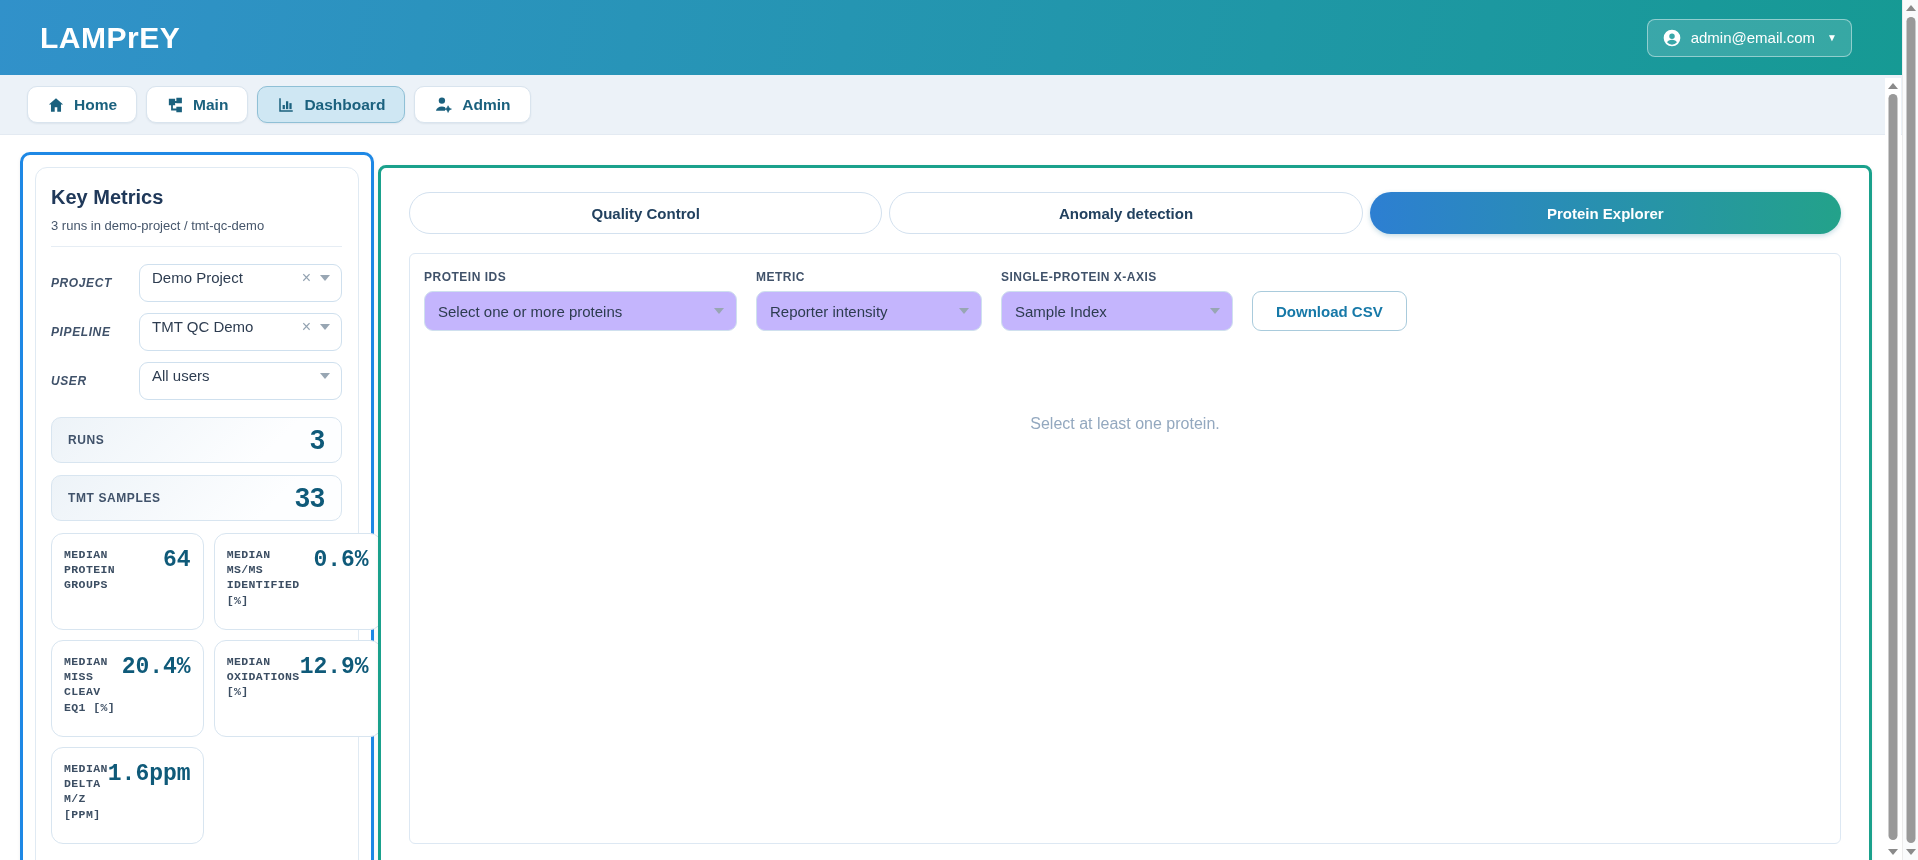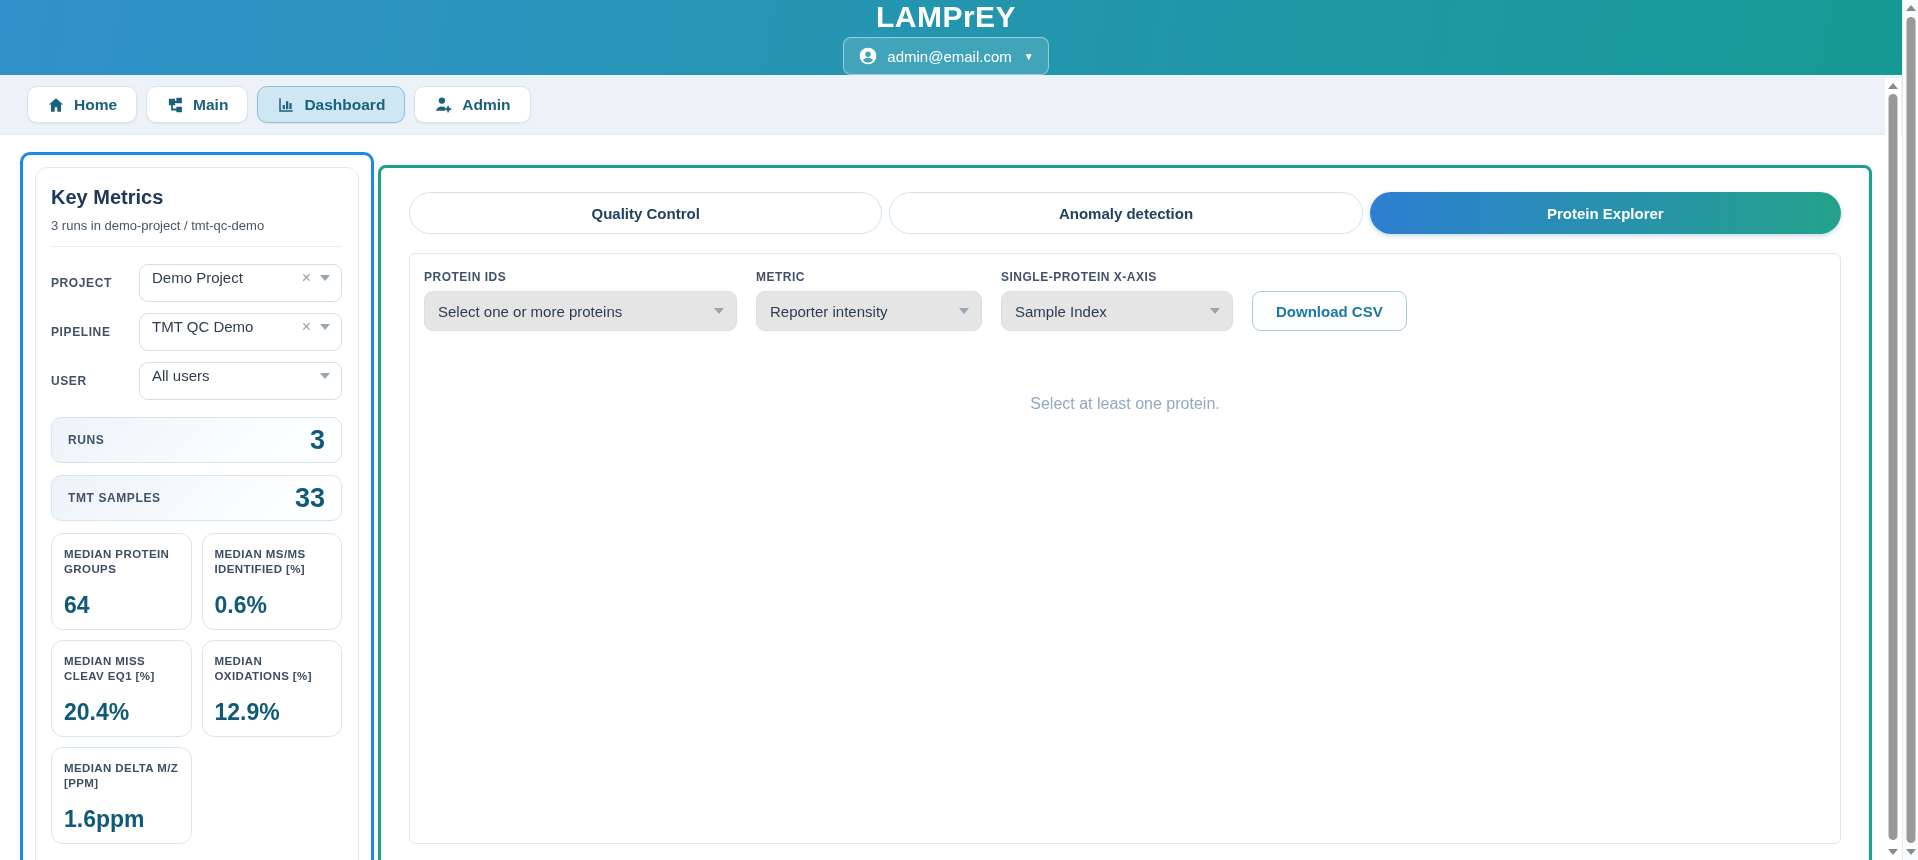--- a/index.html
+++ b/index.html
@@ -3,21 +3,21 @@
 <meta charset="utf-8">
 <style>
   * { margin:0; padding:0; box-sizing:border-box; }
   html,body { font-family:"Liberation Sans","DejaVu Sans",sans-serif; background:#fff; }
   #app { position:relative; width:1918px; height:860px; overflow:hidden; background:#fff; }
 
   
   .header {
     position:absolute; left:0; top:0; width:1904px; height:75px;
     background:linear-gradient(100deg, var(--header_grad_start,#3191ca) 0%, var(--header_grad_end,#169a94) 100%);
-    display:flex; align-items:center; justify-content:space-between; padding:0 52px 0 40px;flex-direction:column;
+    display:flex; align-items:center; justify-content:space-between; padding:0 52px 0 40px;
   }
   .app-title { color:#fff; font-size:30px; font-weight:700; letter-spacing:.5px; }
   .user-btn {
     display:flex; align-items:center; gap:9px; height:38px; padding:0 14px;
     background:rgba(255,255,255,.14); border:1px solid rgba(255,255,255,.45);
     border-radius:8px; color:#fff; font-size:15px; cursor:pointer;
   }
   .user-btn .caret { font-size:10px; margin-left:3px; }
 
   
@@ -43,21 +43,21 @@
   }
   .km-card {
     position:absolute; left:12px; top:12px; right:12px; bottom:10px;
     border:1px solid #e0eaf3; border-radius:12px; padding:17px 16px 14px 15px; background:#fff;
   }
   .km-title { font-size:20px; font-weight:700; color:#20395a; margin:1px 0 9px; }
   .km-sub { font-size:13px; color:#46566b; margin-bottom:13px; }
   .km-hr { border:none; border-top:1px solid #e6edf4; margin:0 0 17px; }
 
   .filter-row { display:flex; align-items:center; margin-bottom:11px; }
-  .filter-label { width:88px; font-size:12px; font-weight:700; color:#40526a; letter-spacing:.6px; }
+  .filter-label { width:88px; font-size:12px; font-weight:700; color:#40526a; letter-spacing:.6px;font-style:italic; }
   .select {
     flex:1; height:38px; border:1px solid #cfe0ee; border-radius:9px; background:#fff;
     display:flex; align-items:center; padding:0 11px 11px 12px; font-size:15px; color:#2d3c50; cursor:pointer;
   }
   .select .sel-text { flex:1; white-space:nowrap; overflow:hidden; }
   .select .clear { color:#93a2b1; font-size:16px; margin-right:9px; line-height:1; cursor:pointer; }
   .tri { width:0; height:0; border-left:5px solid transparent; border-right:5px solid transparent; border-top:6px solid #98a6b3; }
 
   .stats { margin-top:17px; }
   .stat-tile {
@@ -65,21 +65,21 @@
     background:linear-gradient(135deg,#edf3f8 0%,#fdfeff 75%);
     display:flex; align-items:center; justify-content:space-between;
     padding:0 16px; margin-bottom:12px;
   }
   .stat-label { font-size:12px; font-weight:700; color:#40526a; letter-spacing:.6px; }
   .stat-value { font-size:27px; font-weight:700; color:#0f5a79; }
 
   .mcards { display:grid; grid-template-columns:1fr 1fr; gap:10px; }
   .mcard {
     height:97px; border:1px solid #d8e5f0; border-radius:12px; background:#fff;
-    padding:13px 12px 10px; display:flex; flex-direction:column; justify-content:space-between;
+    padding:13px 12px 10px; display:flex; justify-content:space-between;font-family:Liberation Mono, monospace;
   }
   .mcard-label { font-size:11.5px; font-weight:700; color:#3c4e63; letter-spacing:.4px; line-height:1.32; }
   .mcard-value { font-size:23px; font-weight:700; color:#0f5a79; }
 
   .main-panel {
     position:absolute; left:378px; top:165px; width:1494px; height:705px;
     border:3px solid var(--main_border,#1aa18c); border-radius:8px; background:#fff;
     padding:24px 28px; box-shadow:0 1px 4px rgba(0,0,0,.06);
   }
   .tabs { display:flex; gap:7px; margin-bottom:19px; }
@@ -93,30 +93,30 @@
     background:linear-gradient(90deg, var(--tab_grad_start,#2d7fd2) 0%, var(--tab_grad_end,#23a28a) 100%);
     box-shadow:0 2px 5px rgba(30,120,150,.25);
   }
   .explorer-card {
     height:591px; border:1px solid #dde8f3; border-radius:6px; padding:16px 14px; background:#fff;
   }
   .controls { display:flex; gap:19px; align-items:flex-end; }
   .control { display:flex; flex-direction:column; }
   .control-label { font-size:12px; font-weight:700; color:#40526a; letter-spacing:.5px; margin-bottom:7px; }
   .big-select {
-    height:40px; border:1px solid #cfe0ee; border-radius:9px; background:#e5e5e5;
+    height:40px; border:1px solid #cfe0ee; border-radius:9px; background:#c4b5fd;
     display:flex; align-items:center; padding:0 12px 0 13px; font-size:15px; color:#2d3c50; cursor:pointer;
   }
   .big-select .sel-text { flex:1; }
   .w-protein { width:313px; } .w-metric { width:226px; } .w-xaxis { width:232px; }
   .dl-btn {
     height:40px; padding:0 23px; border:1px solid #a9cbdc; border-radius:9px; background:#fff;
     color:#1779a8; font-size:15px; font-weight:700; cursor:pointer;
   }
-  .empty-msg { text-align:center; margin-top:64px; font-size:16px; color:#93a8bf; }
+  .empty-msg { text-align:center; margin-top:84px; font-size:16px; color:#93a8bf; }
 
   
   .sb { position:absolute; }
   .sb-outer { right:0; top:0; width:16px; height:860px; background:#fafbfc; border-left:1px solid #ececec; }
   .sb-inner { right:17px; top:78px; width:16px; height:782px; background:#fff; }
   .sb-thumb { position:absolute; left:50%; transform:translateX(-50%); width:9px; background:#999; border-radius:5px; }
   .sb-outer .sb-thumb { top:17px; bottom:17px; }
   .sb-inner .sb-thumb { top:16px; bottom:20px; }
   .arr { position:absolute; left:50%; transform:translateX(-50%); width:0; height:0;
          border-left:5px solid transparent; border-right:5px solid transparent; }

